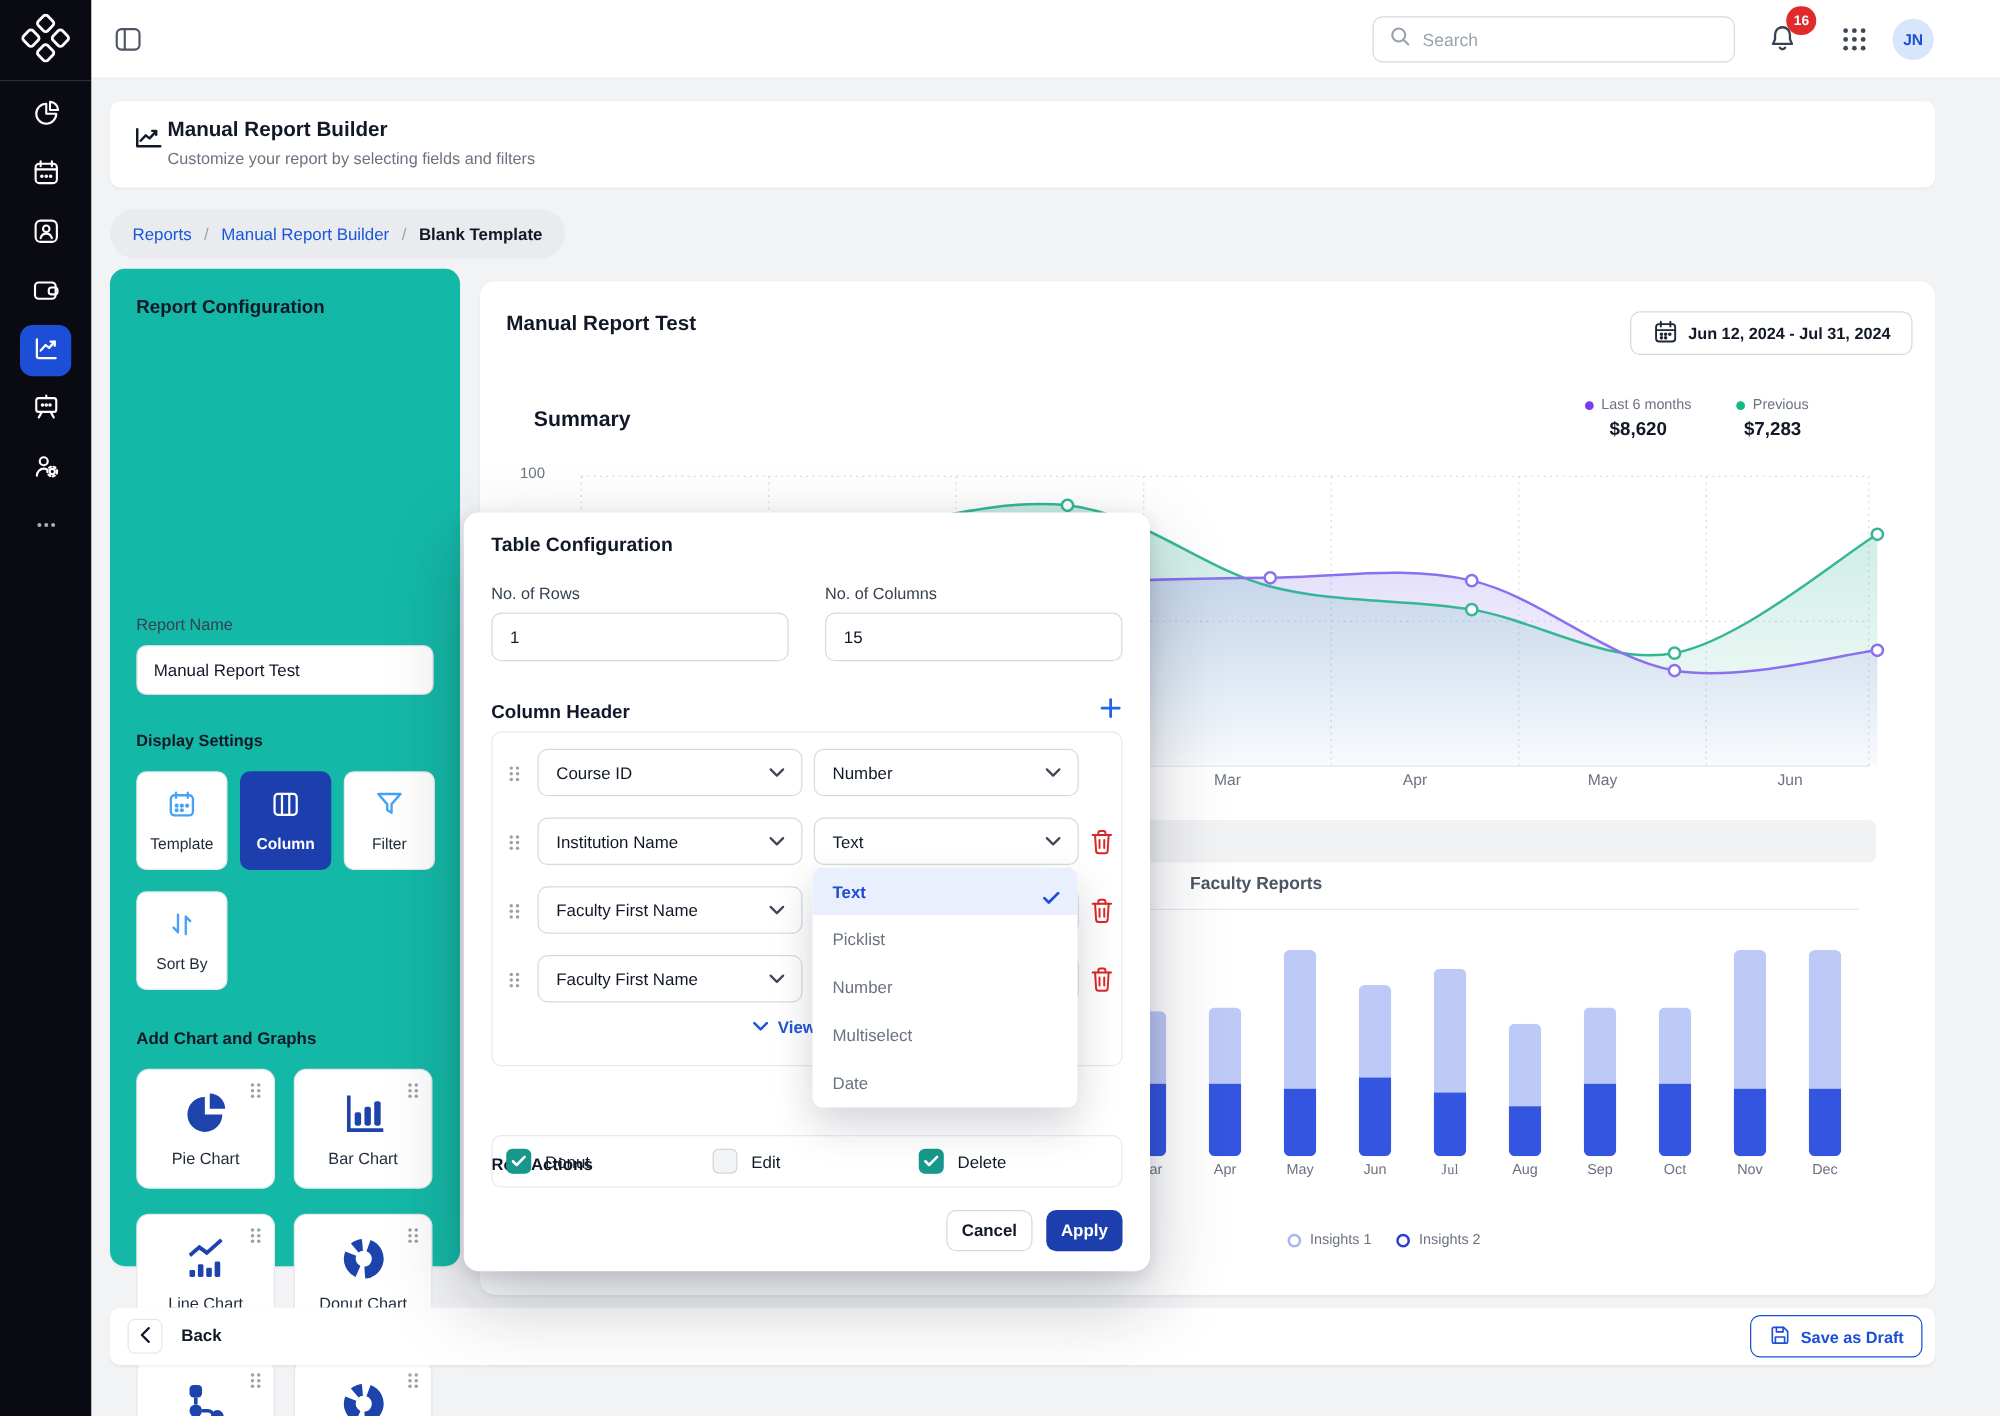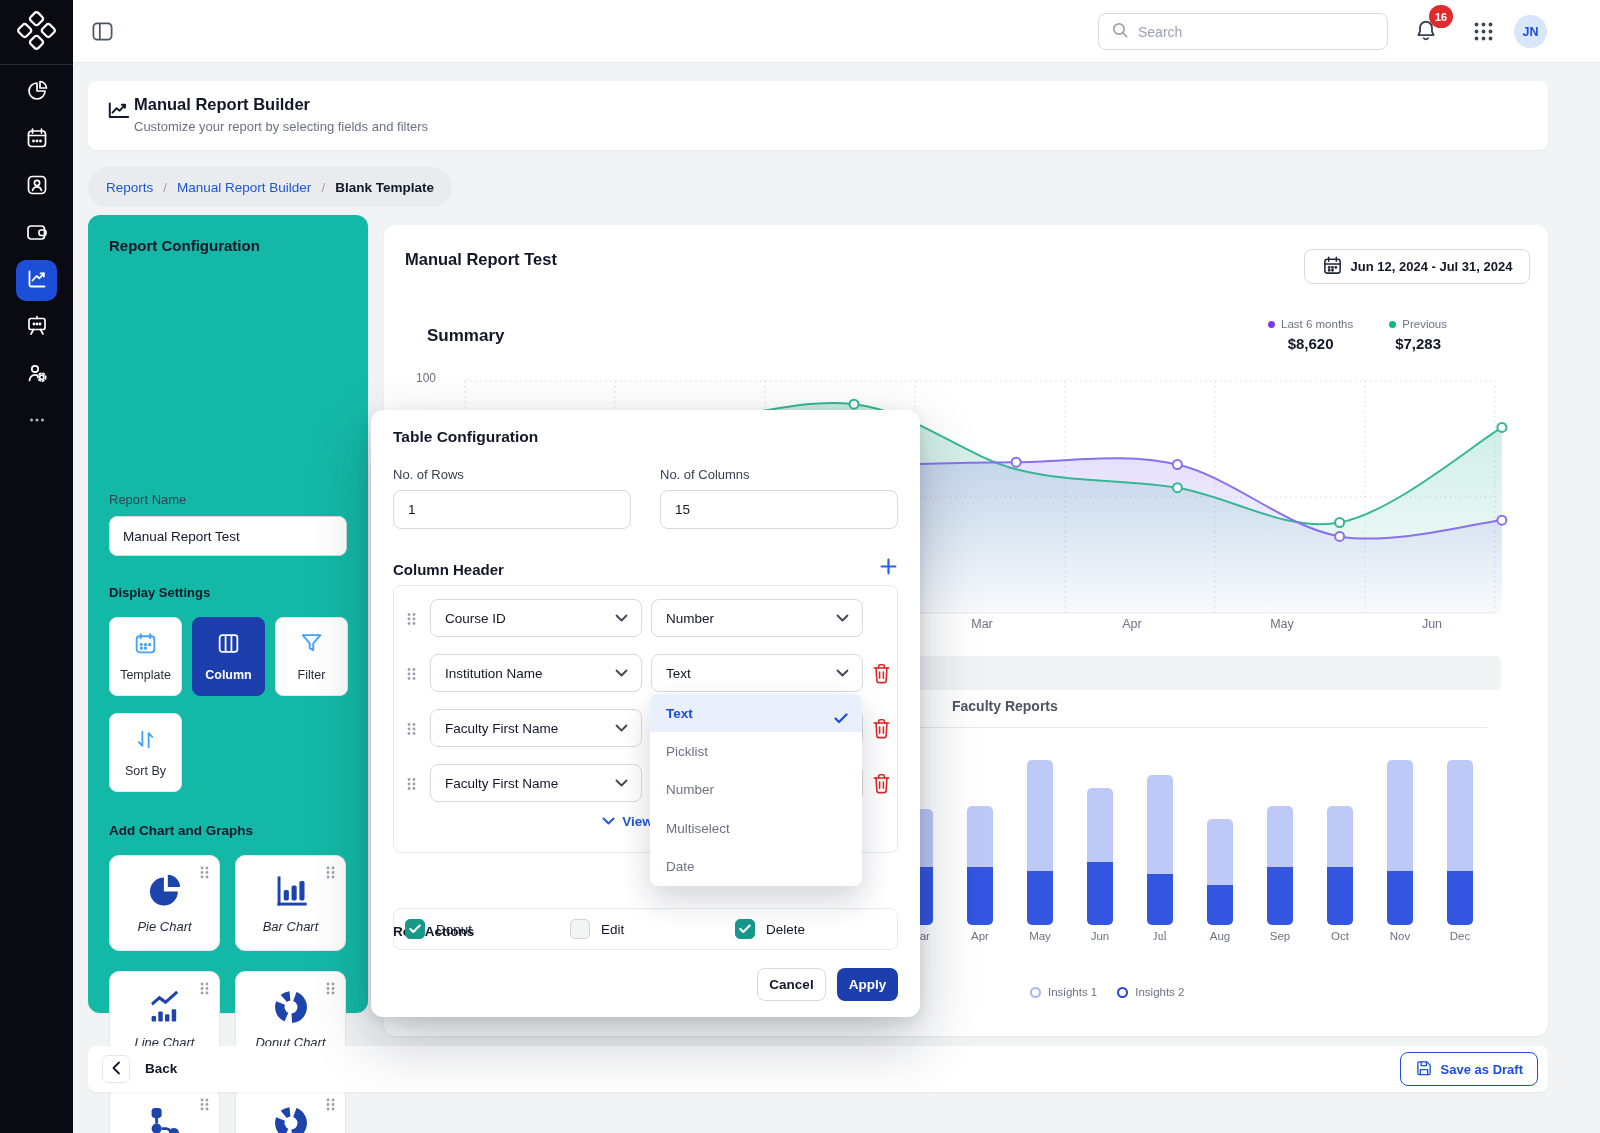--- a/index.html
+++ b/index.html
@@ -38,21 +38,21 @@
 
   
   .config { position:absolute; left:88px; top:215px; width:280px; height:798px; background:#14b8a6; border-radius:12px; box-shadow:0 1px 2px rgba(16,24,40,.05); }
   .cfg-title { position:absolute; left:21px; top:22px; font-size:15px; font-weight:bold; }
   .cfg-lbl { position:absolute; left:21px; font-size:13px; color:#374151; }
   .cfg-input { position:absolute; left:21px; top:301px; width:238px; height:40px; border:1px solid #d6dae0; border-radius:8px; font-size:13.5px; color:#111827; padding:0 13px; font-family:inherit; outline:none; }
   .tile { position:absolute; width:73px; height:79px; border:1px solid #e5e7eb; border-radius:8px; background:#fff; display:flex; flex-direction:column; align-items:center; justify-content:center; gap:9px; cursor:pointer; }
   .tile span { font-size:12.5px; color:#1f2937; }
   .tile.sel { background:#1d3fae; border-color:#1d3fae; }
   .tile.sel span { color:#fff; font-weight:600; }
-  .gtile { position:absolute; width:111px; height:96px; border:1px solid #e5e7eb; border-radius:10px; background:#fff; cursor:pointer;font-style:italic; }
+  .gtile { position:absolute; width:111px; height:96px; border:1px solid #e5e7eb; border-radius:10px; background:#fff; cursor:pointer; }
   .gtile .gi { position:absolute; left:0; right:0; top:16px; display:flex; justify-content:center; }
   .gtile span.glbl { position:absolute; left:0; right:0; top:63px; text-align:center; font-size:13px; color:#1f2937; }
   .gdots { position:absolute; right:9px; top:9px; }
 
   
   .main { position:absolute; left:384px; top:225px; width:1164px; height:811px; background:#fff; border-radius:12px; box-shadow:0 1px 2px rgba(16,24,40,.05); }
   .rtitle { position:absolute; left:405px; top:250px; font-size:16.5px; font-weight:bold; }
   .datechip { position:absolute; left:1304px; top:249px; width:226px; height:35px; border:1px solid #d6dae0; border-radius:8px; background:#fff; display:flex; align-items:center; justify-content:center; gap:8px; font-size:13px; font-weight:600; color:#111827; cursor:pointer; }
   .sumtitle { position:absolute; left:427px; top:326px; font-size:17px; font-weight:bold; }
   .sumlegend { position:absolute; left:1268px; top:318px; display:flex; gap:36px; }

